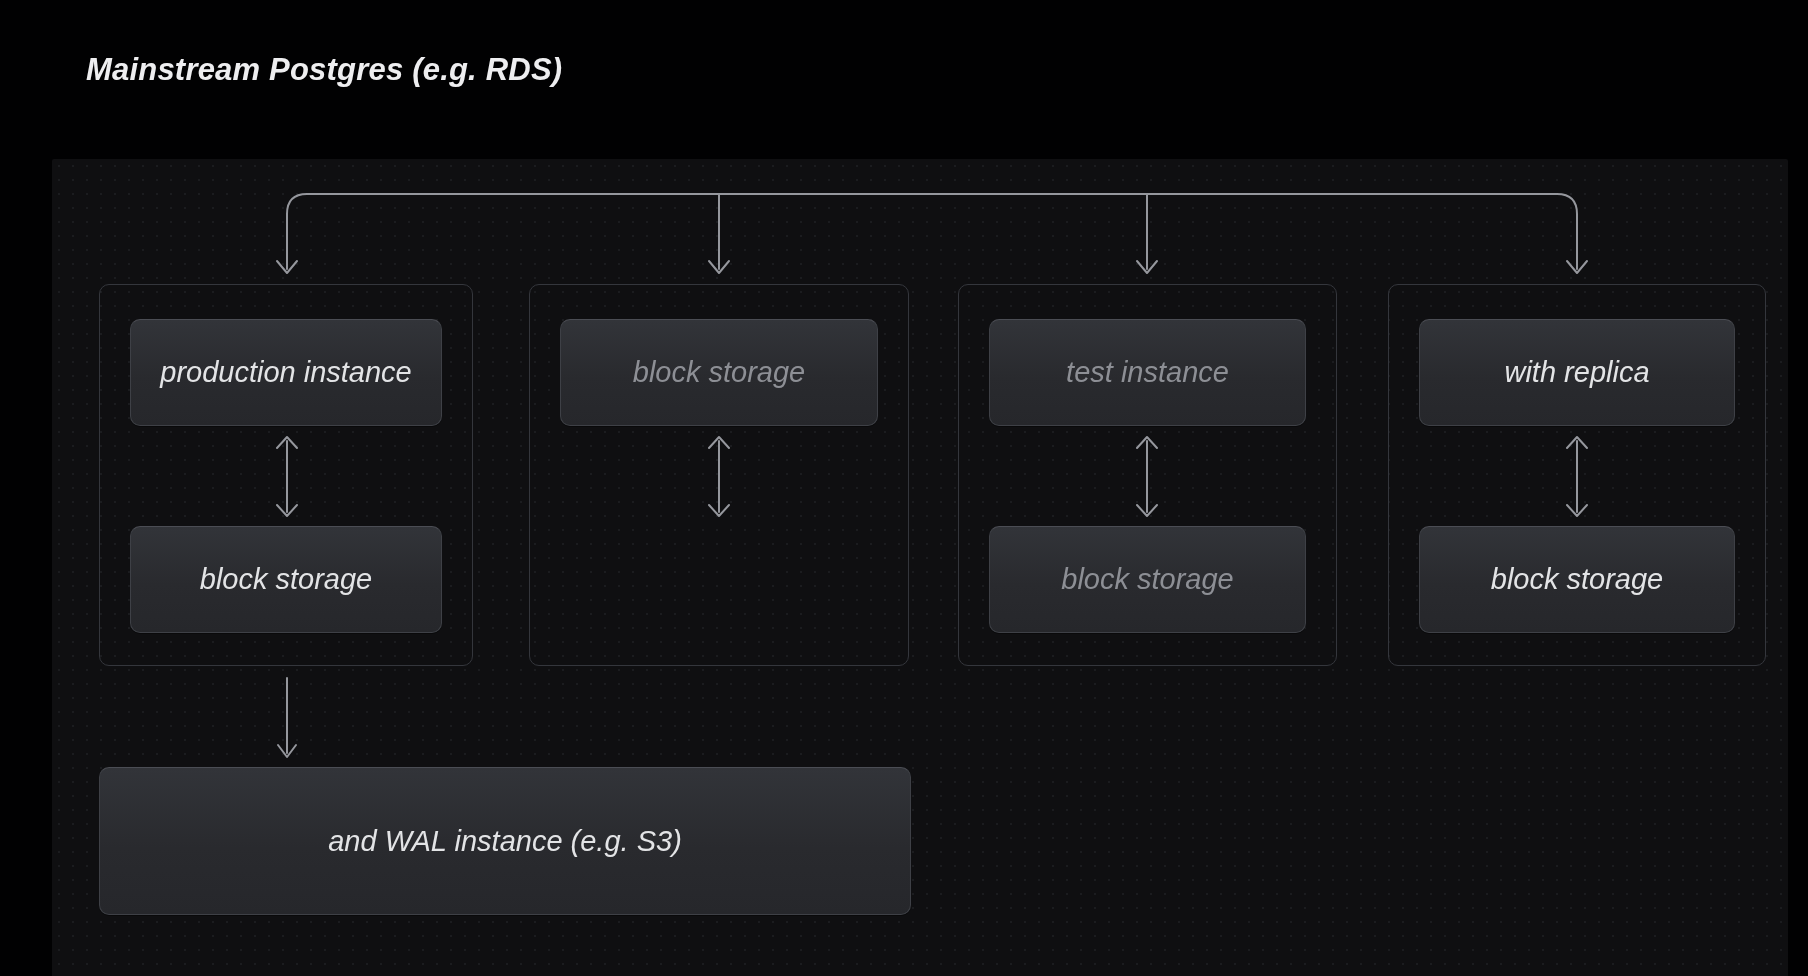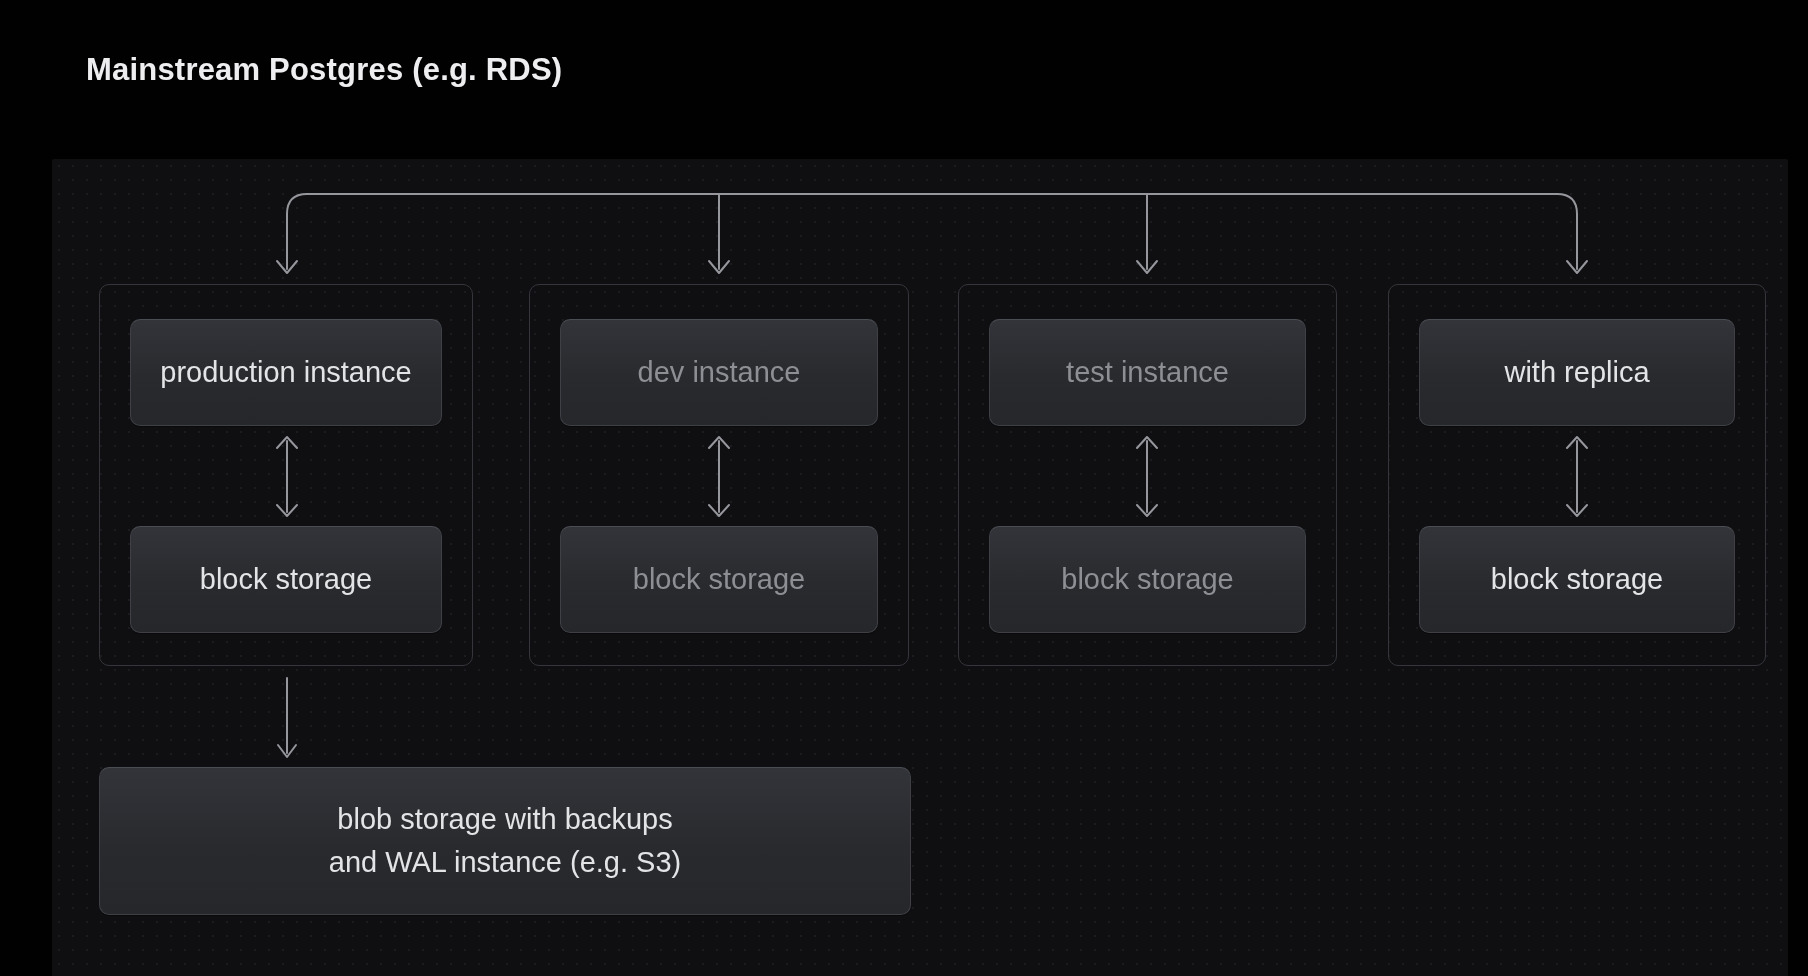--- a/index.html
+++ b/index.html
@@ -8,20 +8,21 @@
     background: #010102;
     width: 1808px;
     height: 976px;
     overflow: hidden;
     font-family: "Liberation Sans", "DejaVu Sans", sans-serif;
   }
   .stage {
     position: relative;
     width: 1808px;
     height: 976px;
+    font-style: italic;
   }
   .page-title {
     position: absolute;
     left: 86px;
     top: 52px;
     margin: 0;
     font-size: 31px;
     font-weight: 700;
     letter-spacing: 0.2px;
     color: #eeeef0;
@@ -122,33 +123,31 @@
 
       <path d="M 235 519 V 594 M 226 586 L 235 598 L 244 586"></path>
     </svg>
 
     <div class="group group-1">
       <div class="node">production instance</div>
       <div class="node">block storage</div>
     </div>
 
     <div class="group group-2">
-      <div class="node dim">dev instance</div>
       <div class="node dim">block storage</div>
     </div>
 
     <div class="group group-3">
       <div class="node dim">test instance</div>
       <div class="node dim">block storage</div>
     </div>
 
     <div class="group group-4">
       <div class="node">with replica</div>
       <div class="node">block storage</div>
     </div>
 
     <div class="node blob-node">
-      <div>blob storage with backups</div>
       <div>and WAL instance (e.g. S3)</div>
     </div>
 
   </div>
 </div>
 
 </body></html>

